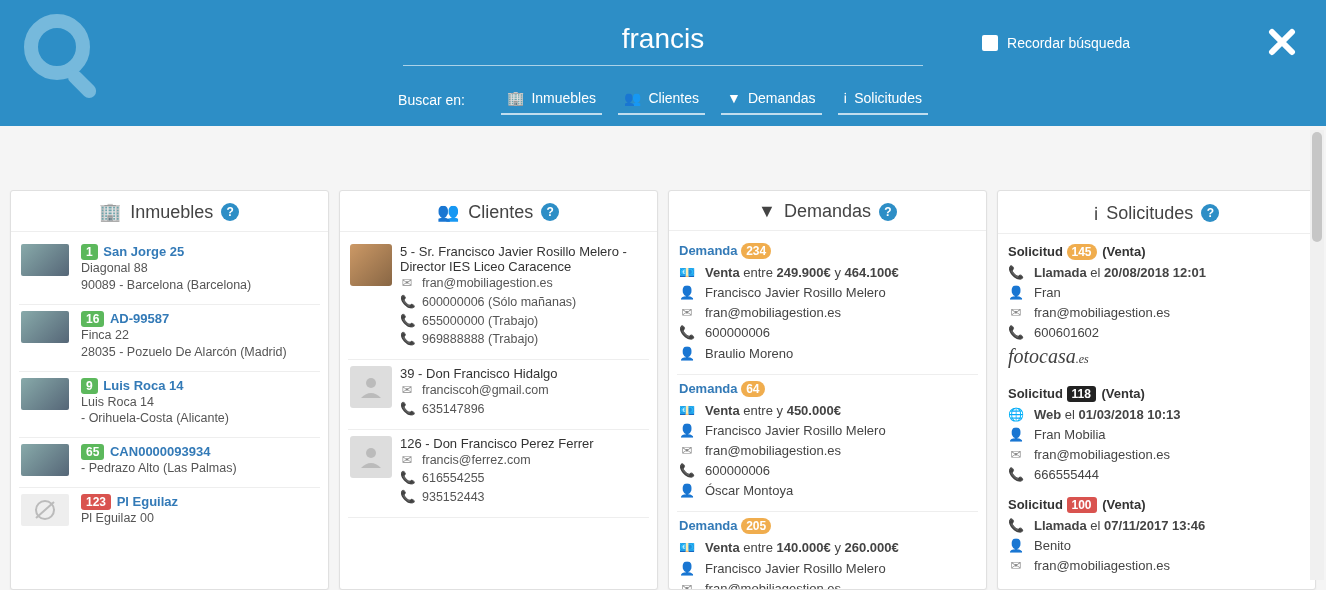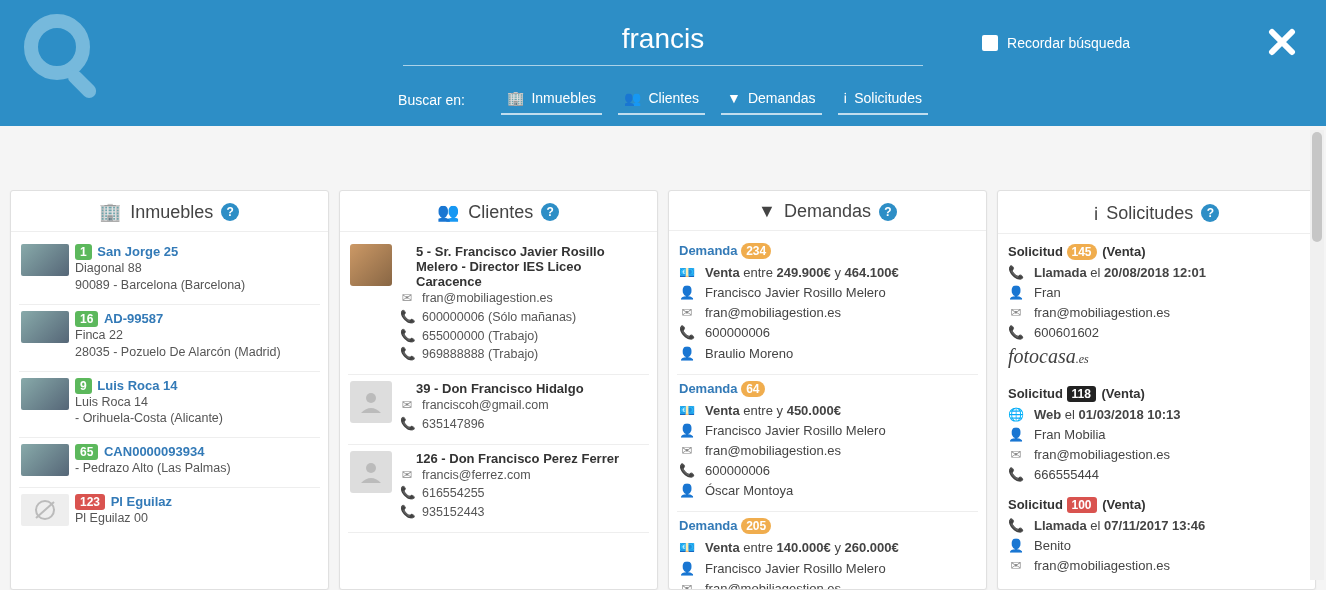--- a/index.html
+++ b/index.html
@@ -13,31 +13,31 @@
   .remember input { width: 16px; height: 16px; appearance: none; background: #fff; border-radius: 2px; }
   .close-x { position: absolute; right: 30px; top: 28px; cursor: pointer; }
   .tabs { display: flex; justify-content: center; gap: 16px; margin-top: 18px; font-size: 14px; }
   .tab { display: flex; align-items: center; gap: 7px; border-bottom: 2px solid rgba(255,255,255,0.7); padding: 4px 6px 6px; cursor: pointer; }
   .tabs-label { margin-right: 20px; align-self: center; }
   .cols { display: flex; padding: 64px 10px 0 10px; gap: 10px; position: relative; height: 464px; }
   .col { background: #fff; border: 1px solid #e0e0e0; border-radius: 3px; flex: 1; display: flex; flex-direction: column; min-width: 0; box-shadow: 0 1px 2px rgba(0,0,0,0.05); }
   .col-head { text-align: center; padding: 10px 0 8px; font-size: 18px; color: #444; border-bottom: 1px solid #eee; display:flex; align-items:center; justify-content:center; gap:8px;}
   .help-q { display:inline-flex; width:18px; height:18px; border-radius:50%; background:#2d8ec6; color:#fff; font-size:12px; align-items:center; justify-content:center; font-weight:bold;}
   .col-body { padding: 6px 8px; overflow: hidden; flex:1; }
-  .inm-item { display:flex; gap:6px; padding:6px 2px 10px; font-size:13px; color:#333;}
+  .inm-item { display:flex; gap:12px; padding:6px 2px 10px; font-size:13px; color:#333;}
   .inm-item:not(:last-child){ border-bottom:1px solid #eee;}
   .thumb { width:48px; height:32px; background:linear-gradient(135deg,#8aa 0%,#567 100%); border-radius:2px; flex:0 0 48px;}
   .thumb.ph { background:#eee; display:flex; align-items:center; justify-content:center;}
   .badge { display:inline-block; color:#fff; border-radius:3px; padding:1px 5px; font-size:12px; font-weight:bold; margin-right:2px;}
   .b-green{background:#5cb85c;} .b-orange{background:#f0ad4e;border-radius:8px;} .b-red{background:#d9534f;} .b-dark{background:#222;}
   .inm-title{font-weight:bold; color:#337ab7;}
   .sub{color:#555; font-size:12.5px; line-height:1.35;}
   .cli-item{display:flex; gap:8px; padding:6px 2px 10px; font-size:13px; border-bottom:1px solid #eee;}
   .avatar{width:42px;height:42px;background:#ddd;border-radius:3px;flex:0 0 42px; display:flex; align-items:center; justify-content:center;}
-  .cli-title{font-weight:bold; color:#333;margin-left:16px;}
+  .cli-title{font-weight:normal; color:#333;}
   .cli-line{display:flex; gap:8px; align-items:center; color:#555; font-size:12.5px; line-height:1.5;}
   .cli-line .ic{width:14px; text-align:center; color:#888;}
   .dem-item{padding:6px 2px 10px; font-size:13px; border-bottom:1px solid #eee;}
   .dem-title{font-weight:bold; color:#337ab7; margin-bottom:4px;}
   .dline{display:flex; gap:10px; align-items:center; color:#444; font-size:13px; line-height:1.55;}
   .dline .ic{width:16px; color:#888; text-align:center;}
   .dline .bold{font-weight:bold;}
   .sol-item{padding:4px 2px 8px; font-size:13px;}
   .sol-title{font-weight:bold; color:#333; margin-bottom:3px;}
   .fotocasa{font-family: Georgia, serif; font-size:20px; color:#404040; margin:1px 0 6px;font-style:italic;}

